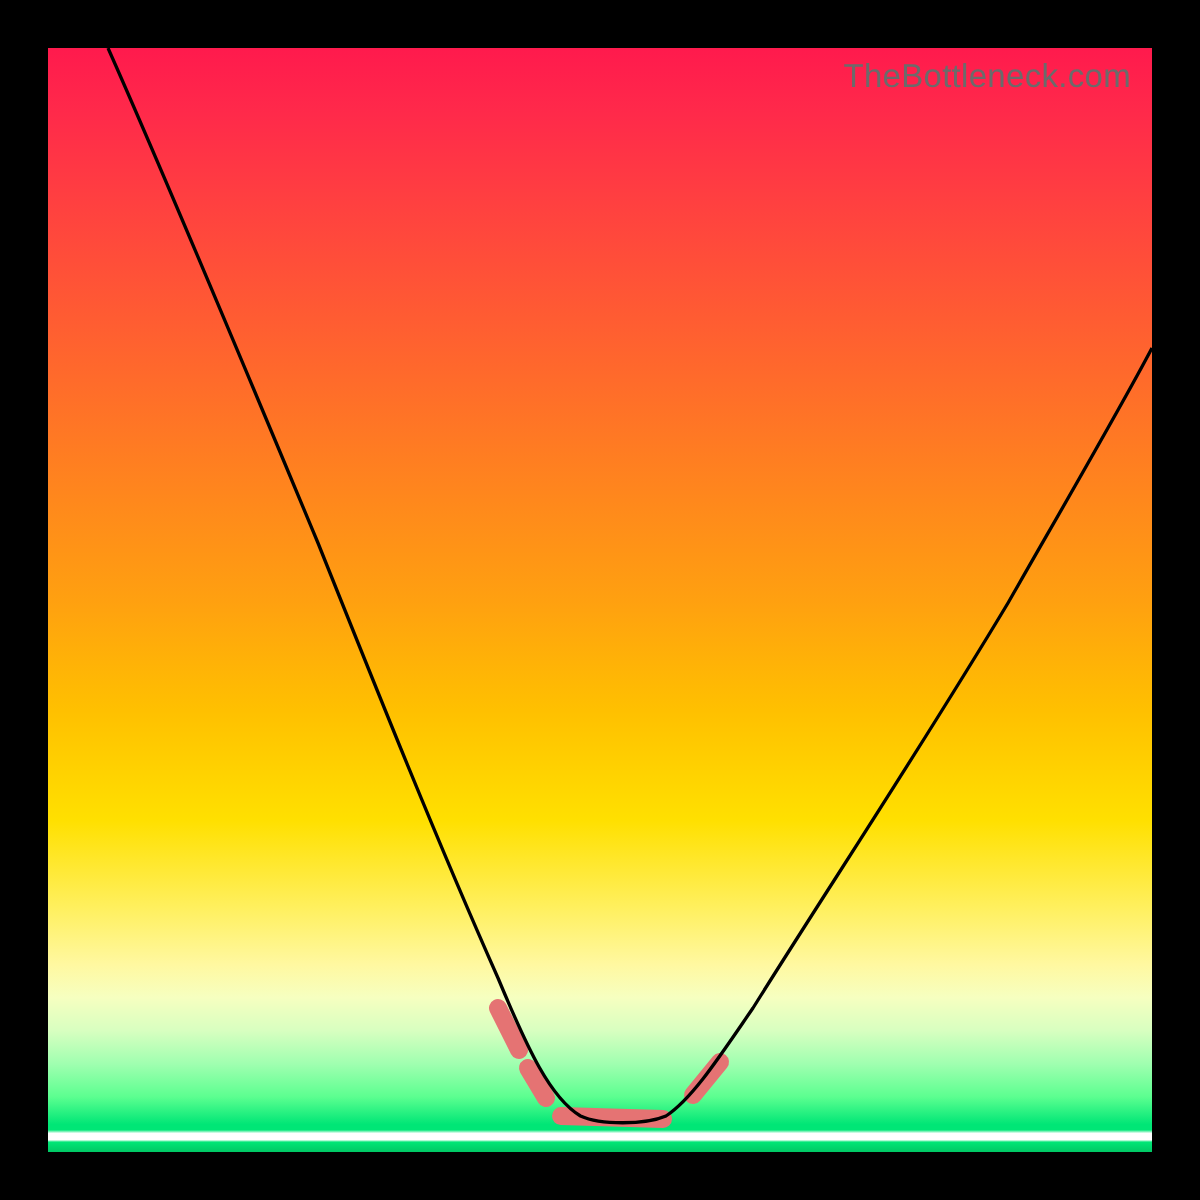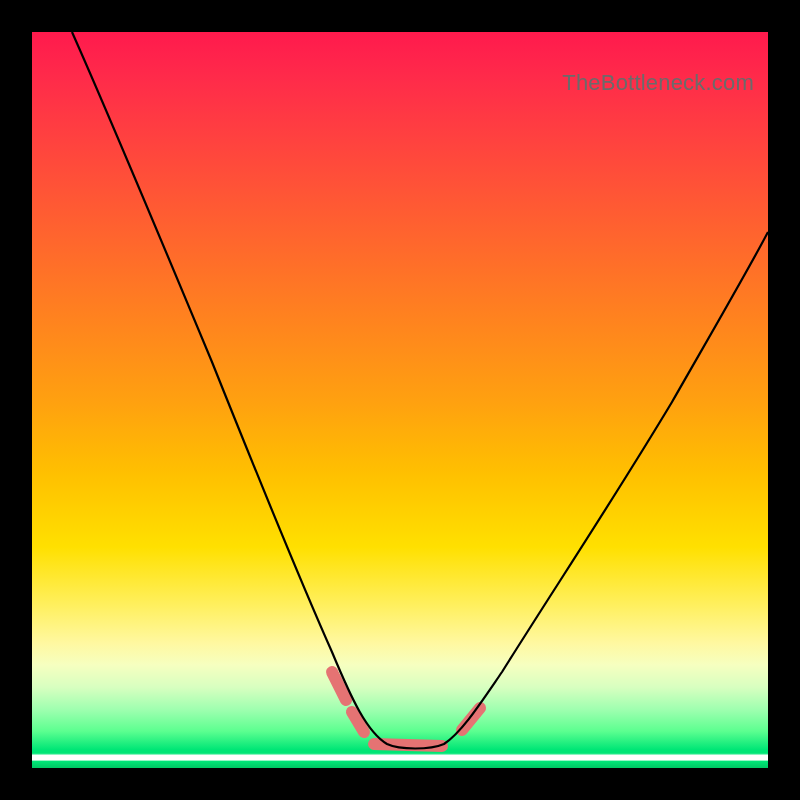--- a/index.html
+++ b/index.html
@@ -50,21 +50,20 @@
   }
   .watermark {
     position: absolute;
     top: 6px;
     right: 14px;
     color: #6b6b6b;
     font-size: 22px;
     font-weight: 500;
     letter-spacing: 0.2px;
     z-index: 3;
-    margin-top: 32px;
   }
   svg.curve {
     position: absolute;
     left: 0;
     top: 0;
     width: 736px;
     height: 736px;
     z-index: 2;
   }
   

